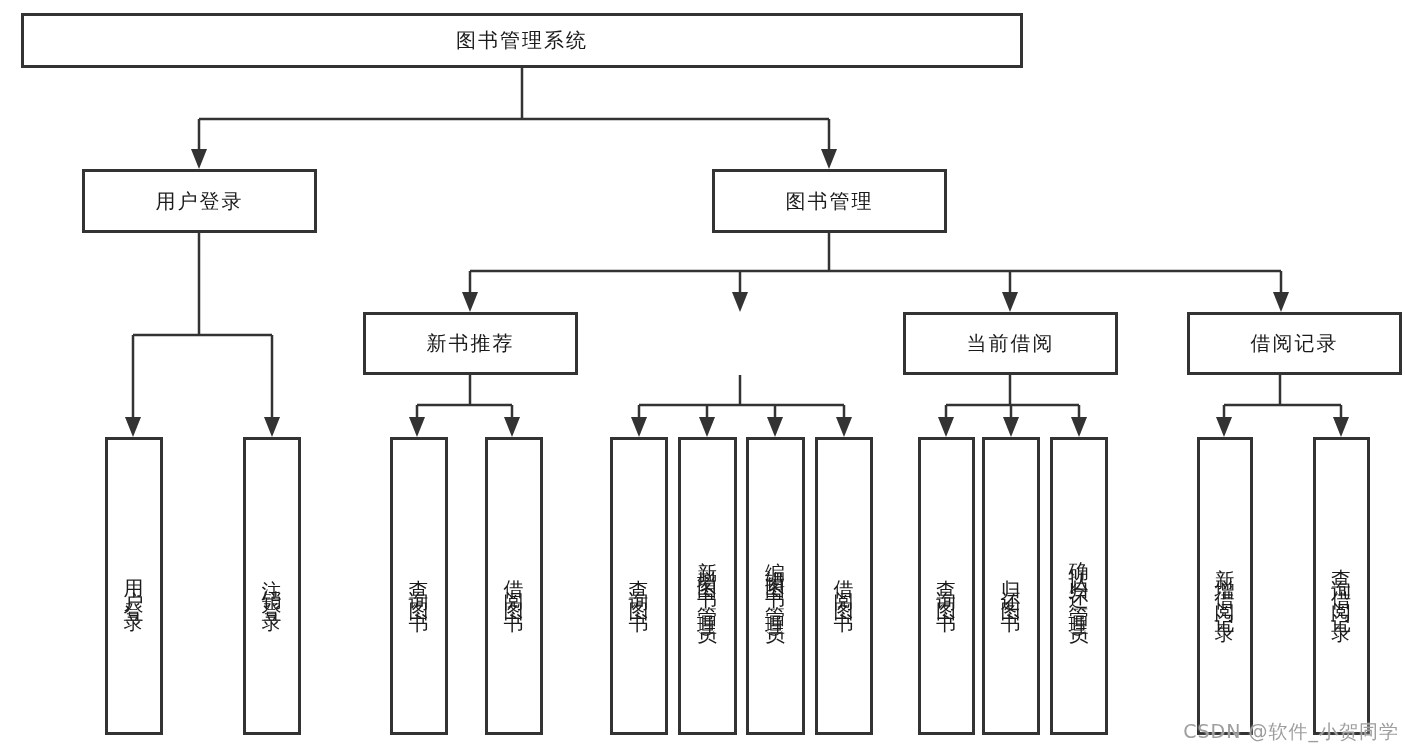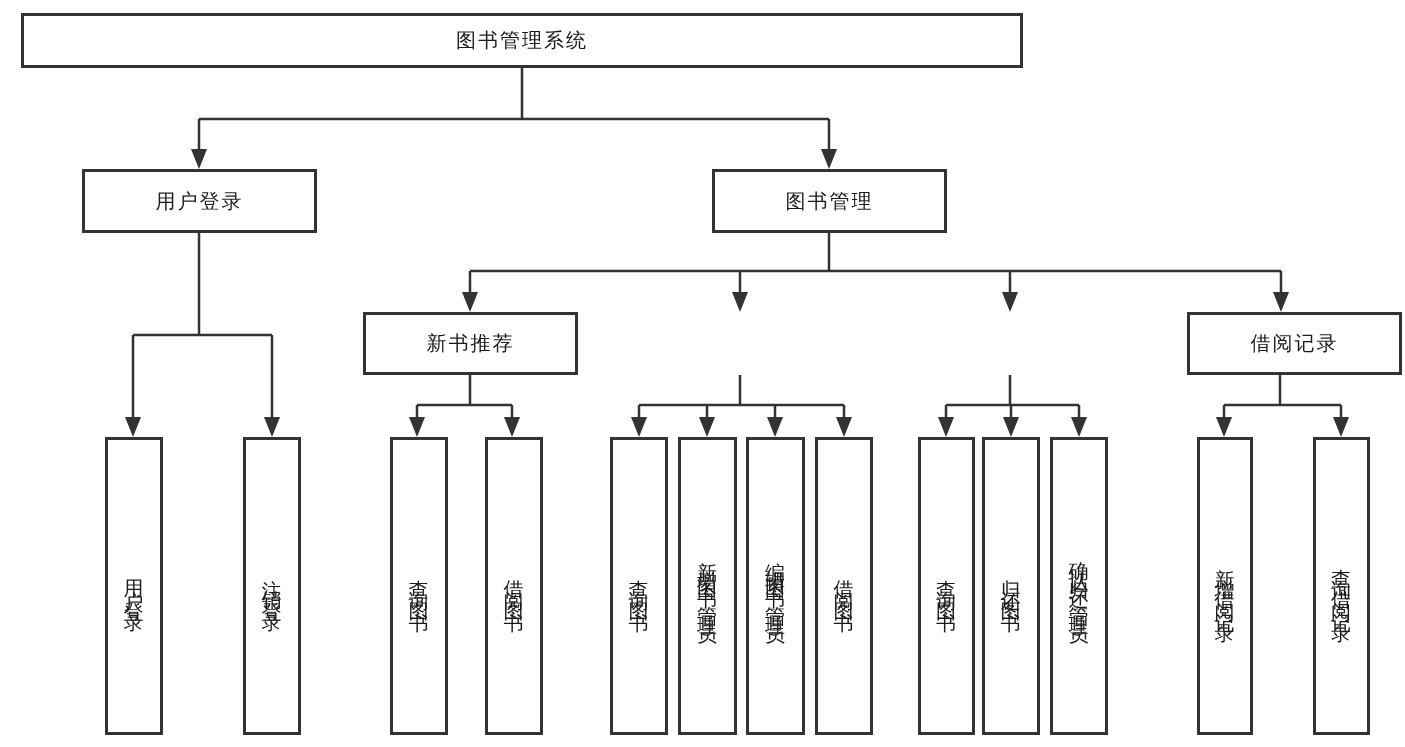--- a/index.html
+++ b/index.html
@@ -114,20 +114,23 @@
   <div class="node hnode" style="left:82px;top:169px;width:235px;height:64px;">
     <span>用户登录</span>
   </div>
   <div class="node hnode" style="left:363px;top:312px;width:215px;height:63px;">
     <span>新书推荐</span>
   </div>
 
   <div class="node hnode" style="left:712px;top:169px;width:235px;height:64px;">
     <span>图书管理</span>
   </div>
+  <div class="node hnode" style="left:903px;top:312px;width:215px;height:63px;">
+    <span>当前借阅</span>
+  </div>
   <div class="node hnode" style="left:1173px;top:312px;width:215px;height:63px;margin-left:14px;">
     <span>借阅记录</span>
   </div>
 
   <div class="node vnode" style="left:105px;top:437px;width:58px;height:298px;">
     <span>用户登录</span>
   </div>
   <div class="node vnode" style="left:243px;top:437px;width:58px;height:298px;">
     <span>注销登录</span>
   </div>
@@ -162,13 +165,14 @@
     <span style="letter-spacing:9px">确认归还（管理员）</span>
   </div>
 
   <div class="node vnode" style="left:1197px;top:437px;width:56px;height:298px;">
     <span>新增借阅记录</span>
   </div>
   <div class="node vnode" style="left:1313px;top:437px;width:57px;height:298px;">
     <span>查询借阅记录</span>
   </div>
 
+  <div id="watermark">CSDN @软件_小贺同学</div>
 </div>
 
 </body></html>

